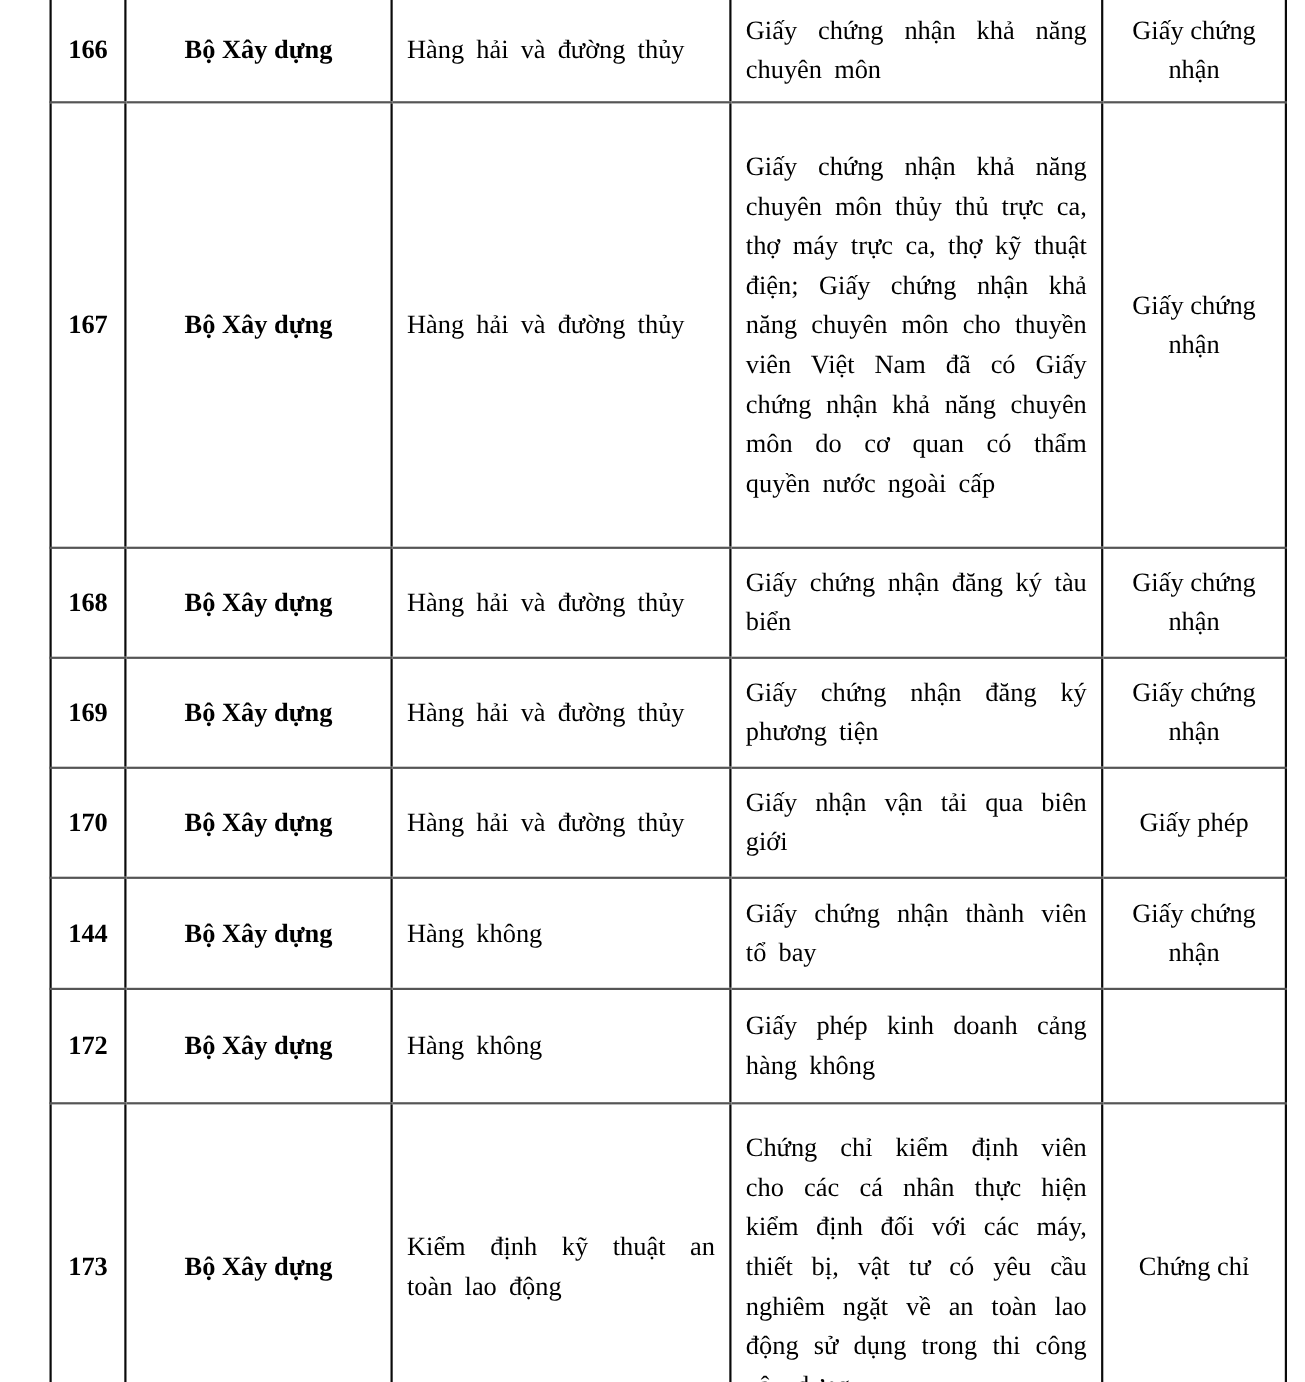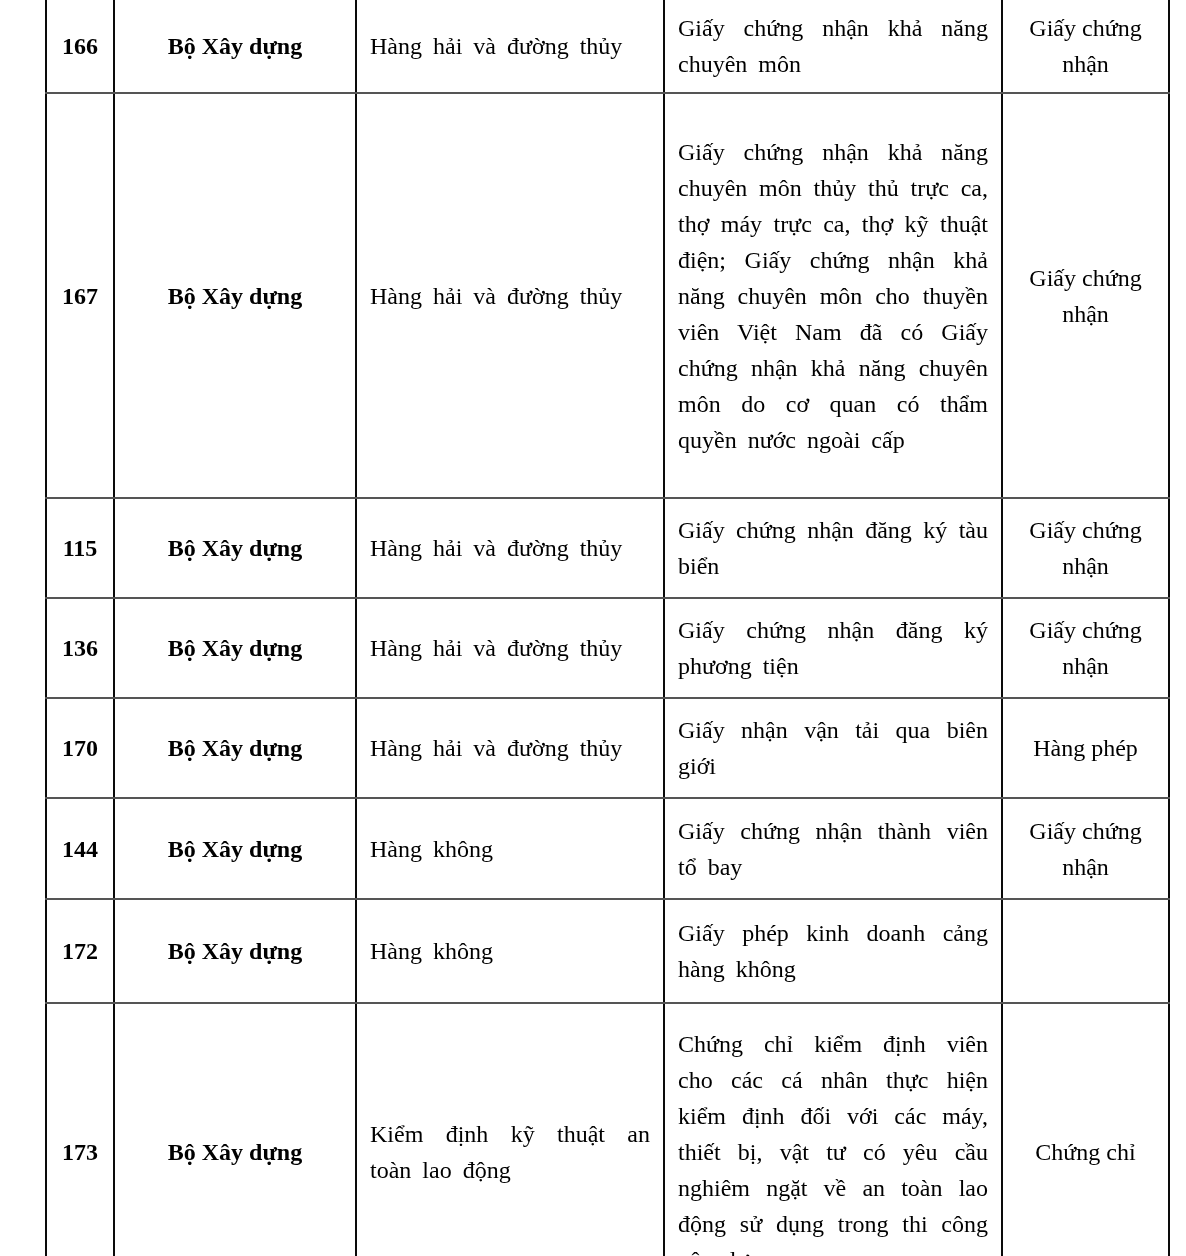--- a/index.html
+++ b/index.html
@@ -87,39 +87,39 @@
       <td class="col-result">Giấy chứng nhận</td>
     </tr>
     <tr class="h-167">
       <td class="col-num">167</td>
       <td class="col-ministry">Bộ Xây dựng</td>
       <td class="col-sector">Hàng hải và đường thủy</td>
       <td class="col-procedure">Giấy chứng nhận khả năng chuyên môn thủy thủ trực ca, thợ máy trực ca, thợ kỹ thuật điện; Giấy chứng nhận khả năng chuyên môn cho thuyền viên Việt Nam đã có Giấy chứng nhận khả năng chuyên môn do cơ quan có thẩm quyền nước ngoài cấp</td>
       <td class="col-result">Giấy chứng nhận</td>
     </tr>
     <tr class="h-168">
-      <td class="col-num">115</td>
+      <td class="col-num">168</td>
       <td class="col-ministry">Bộ Xây dựng</td>
       <td class="col-sector">Hàng hải và đường thủy</td>
       <td class="col-procedure">Giấy chứng nhận đăng ký tàu biển</td>
       <td class="col-result">Giấy chứng nhận</td>
     </tr>
     <tr class="h-169">
-      <td class="col-num">136</td>
+      <td class="col-num">169</td>
       <td class="col-ministry">Bộ Xây dựng</td>
       <td class="col-sector">Hàng hải và đường thủy</td>
       <td class="col-procedure">Giấy chứng nhận đăng ký phương tiện</td>
       <td class="col-result">Giấy chứng nhận</td>
     </tr>
     <tr class="h-170">
       <td class="col-num">170</td>
       <td class="col-ministry">Bộ Xây dựng</td>
       <td class="col-sector">Hàng hải và đường thủy</td>
       <td class="col-procedure">Giấy nhận vận tải qua biên giới</td>
-      <td class="col-result">Hàng phép</td>
+      <td class="col-result">Giấy phép</td>
     </tr>
     <tr class="h-171">
       <td class="col-num">144</td>
       <td class="col-ministry">Bộ Xây dựng</td>
       <td class="col-sector">Hàng không</td>
       <td class="col-procedure">Giấy chứng nhận thành viên tổ bay</td>
       <td class="col-result">Giấy chứng nhận</td>
     </tr>
     <tr class="h-172">
       <td class="col-num">172</td>

